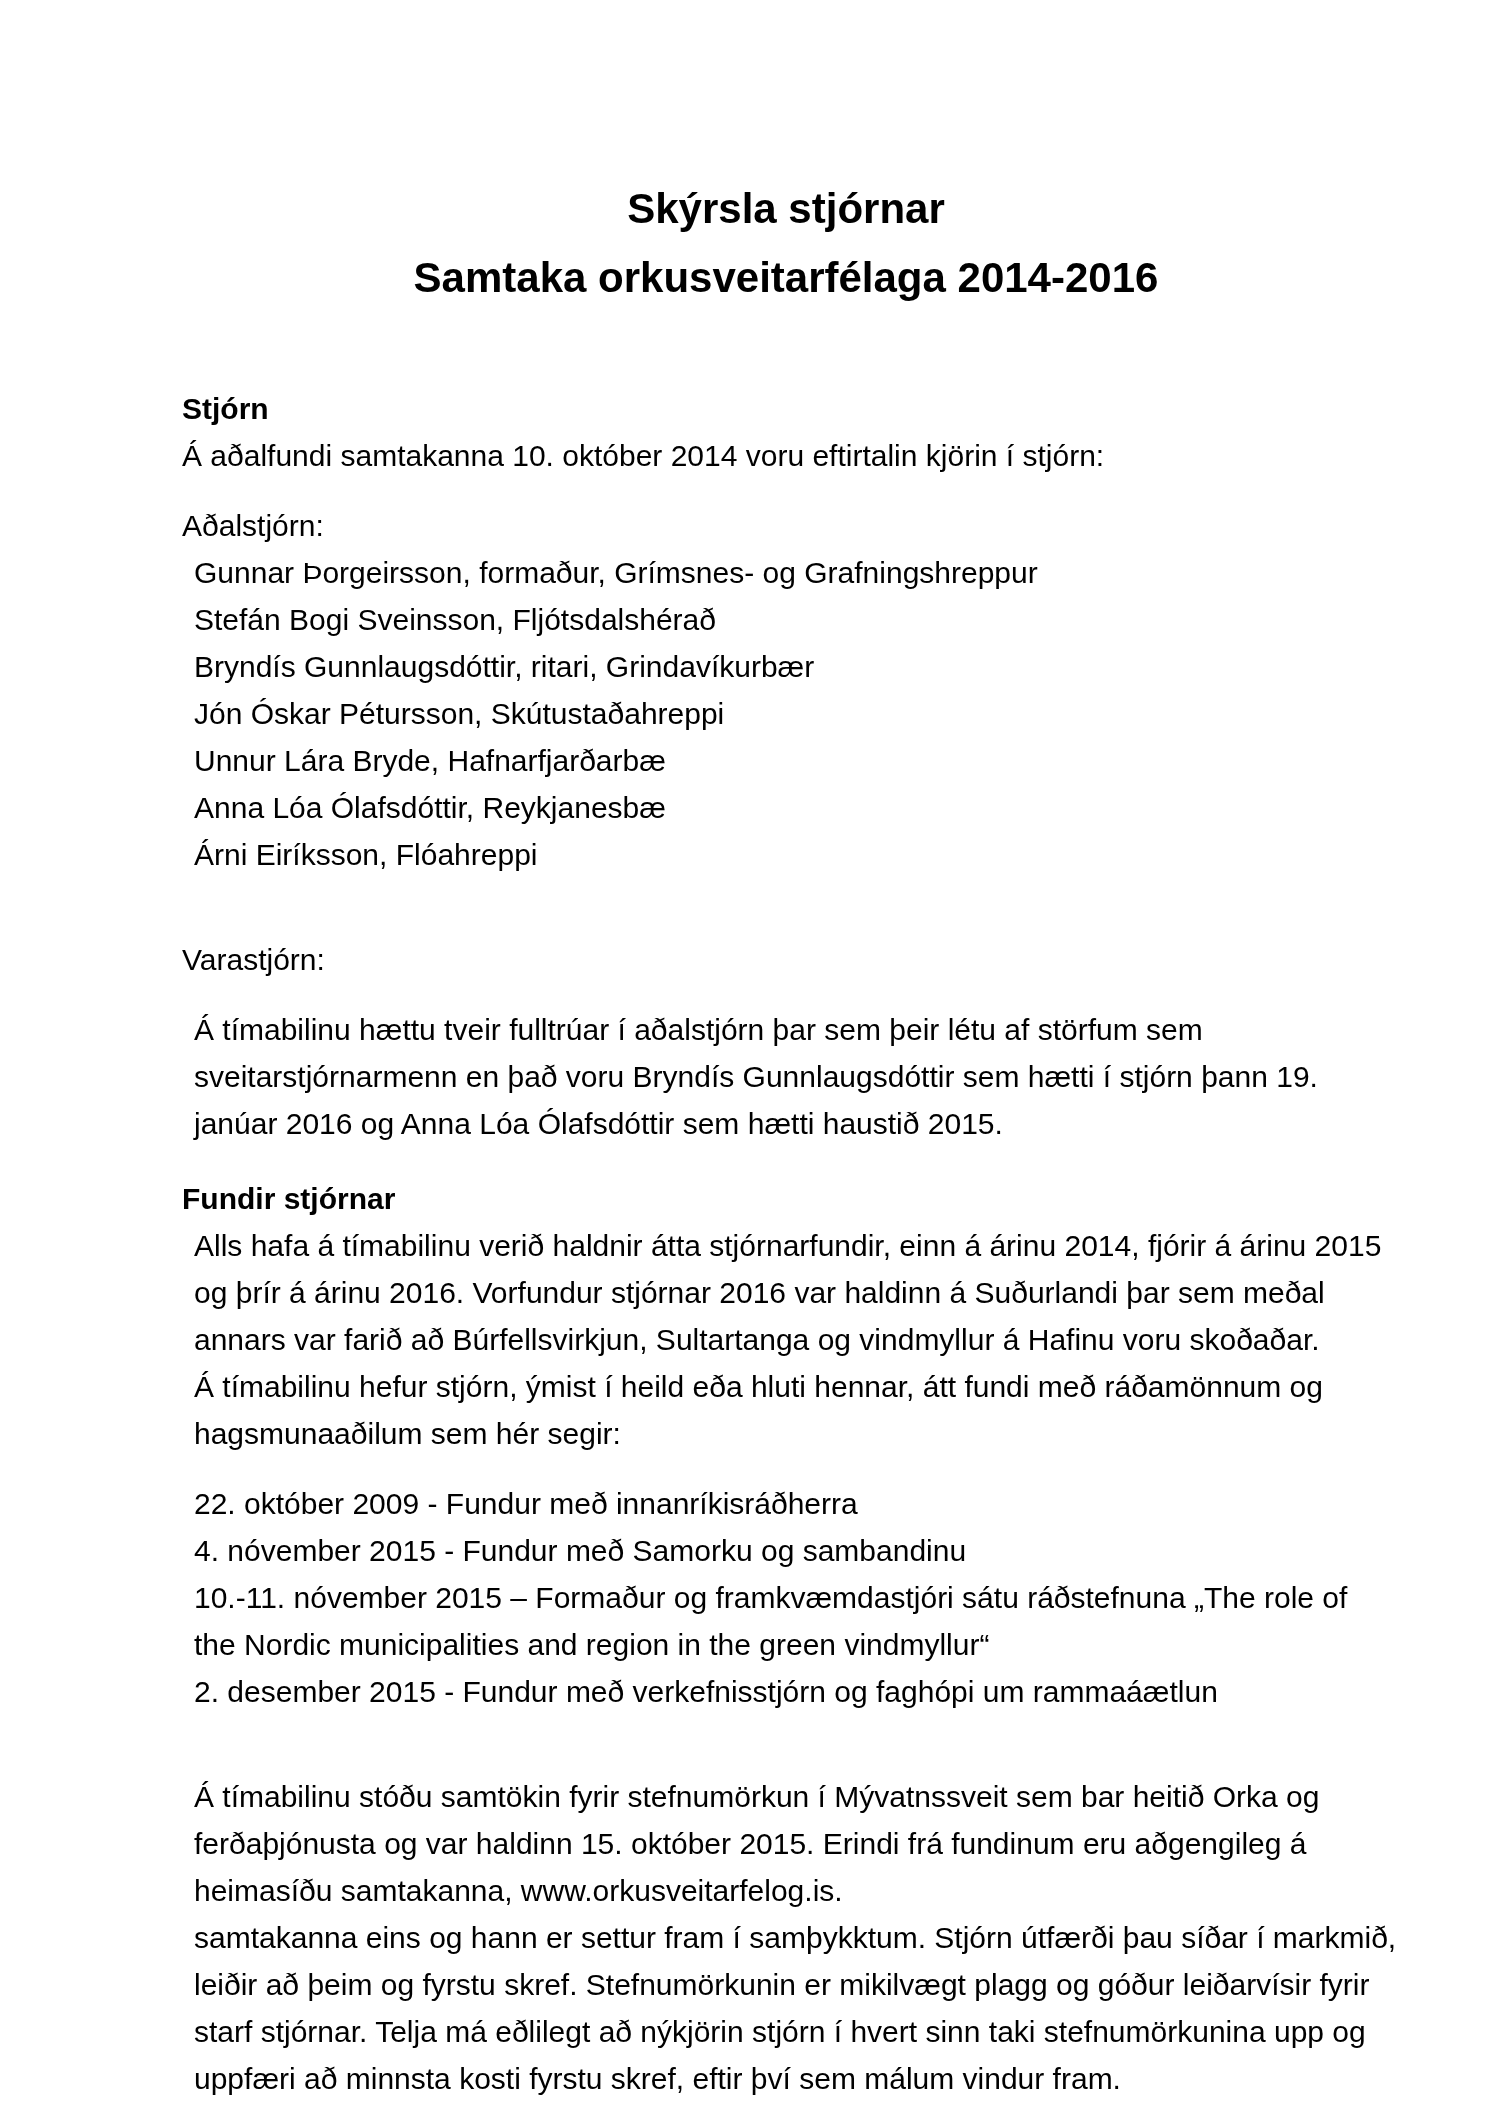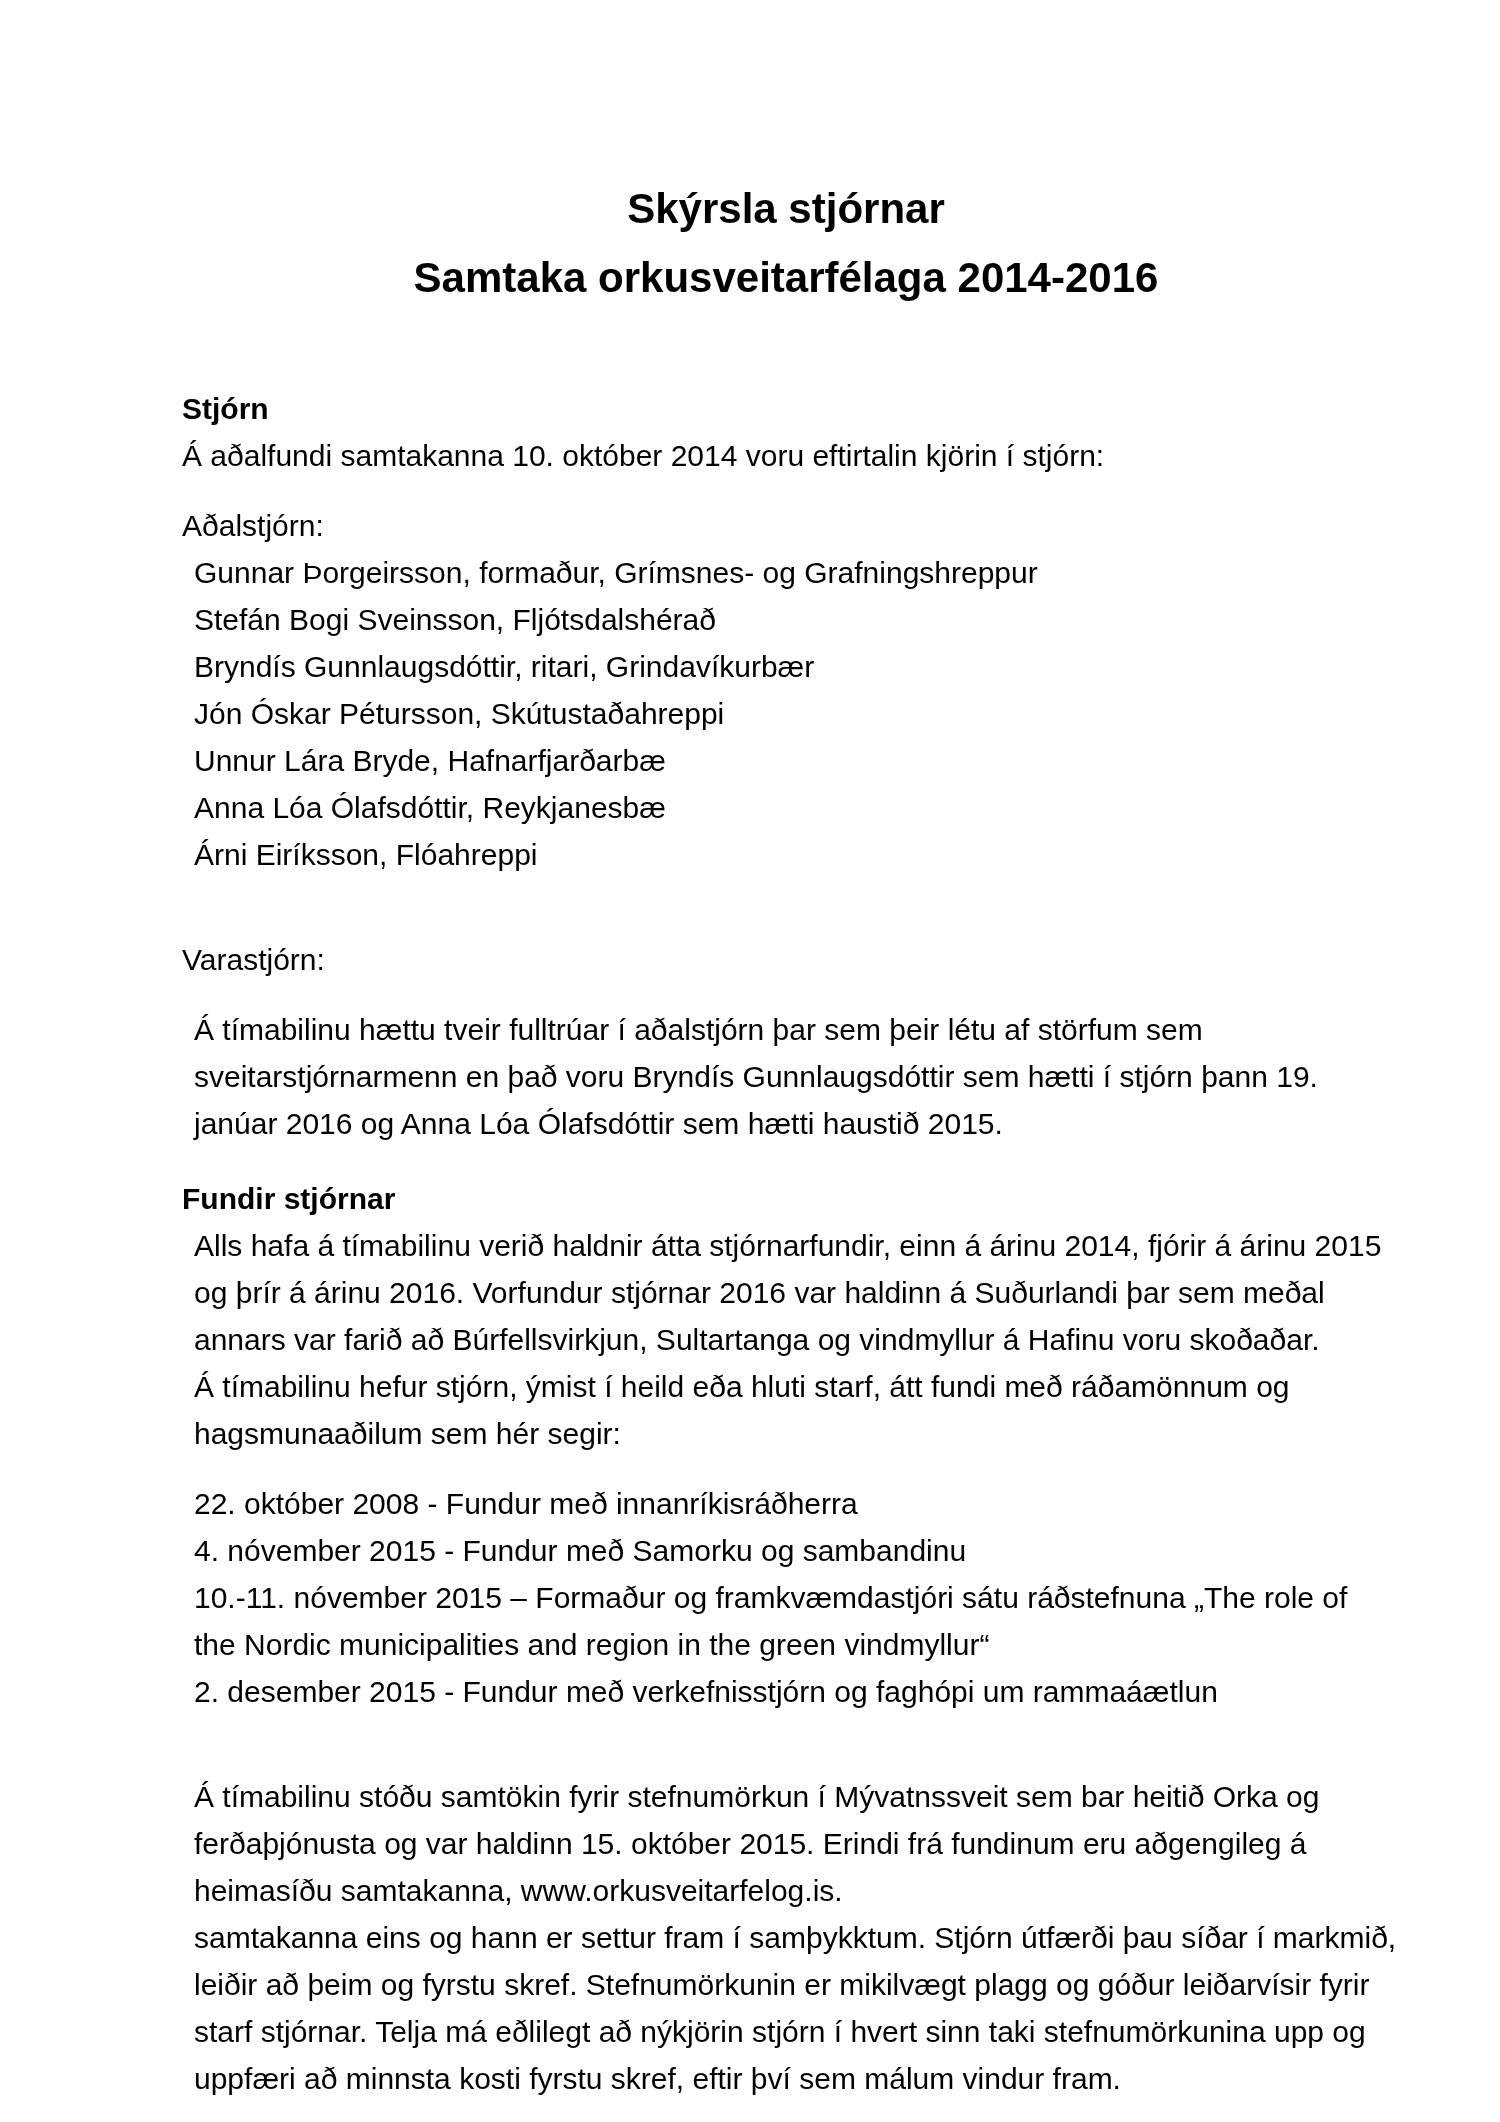--- a/index.html
+++ b/index.html
@@ -69,26 +69,26 @@
         </div>
     </section>
 
     <section>
       <div class="h2 line mt-15">Fundir stjórnar</div>
 
       <div class="para">
           <div class="line">Alls hafa á tímabilinu verið haldnir átta stjórnarfundir, einn á árinu 2014, fjórir á árinu 2015</div>
           <div class="line">og þrír á árinu 2016. Vorfundur stjórnar 2016 var haldinn á Suðurlandi þar sem meðal</div>
           <div class="line">annars var farið að Búrfellsvirkjun, Sultartanga og vindmyllur á Hafinu voru skoðaðar.</div>
-          <div class="line">Á tímabilinu hefur stjórn, ýmist í heild eða hluti starf, átt fundi með ráðamönnum og</div>
+          <div class="line">Á tímabilinu hefur stjórn, ýmist í heild eða hluti hennar, átt fundi með ráðamönnum og</div>
           <div class="line">hagsmunaaðilum sem hér segir:</div>
         </div>
 
       <div class="para mt-1">
-          <div class="line">22. október 2008 - Fundur með innanríkisráðherra</div>
+          <div class="line">22. október 2009 - Fundur með innanríkisráðherra</div>
           <div class="line">4. nóvember 2015 - Fundur með Samorku og sambandinu</div>
           <div class="line">10.-11. nóvember 2015 – Formaður og framkvæmdastjóri sátu ráðstefnuna „The role of</div>
           <div class="line">the Nordic municipalities and region in the green vindmyllur“</div>
           <div class="line">2. desember 2015 - Fundur með verkefnisstjórn og faghópi um rammaáætlun</div>
         </div>
 
       <div class="para mt-2">
           <div class="line">Á tímabilinu stóðu samtökin fyrir stefnumörkun í Mývatnssveit sem bar heitið Orka og</div>
           <div class="line">ferðaþjónusta og var haldinn 15. október 2015. Erindi frá fundinum eru aðgengileg á</div>
           <div class="line">heimasíðu samtakanna, www.orkusveitarfelog.is.</div>

